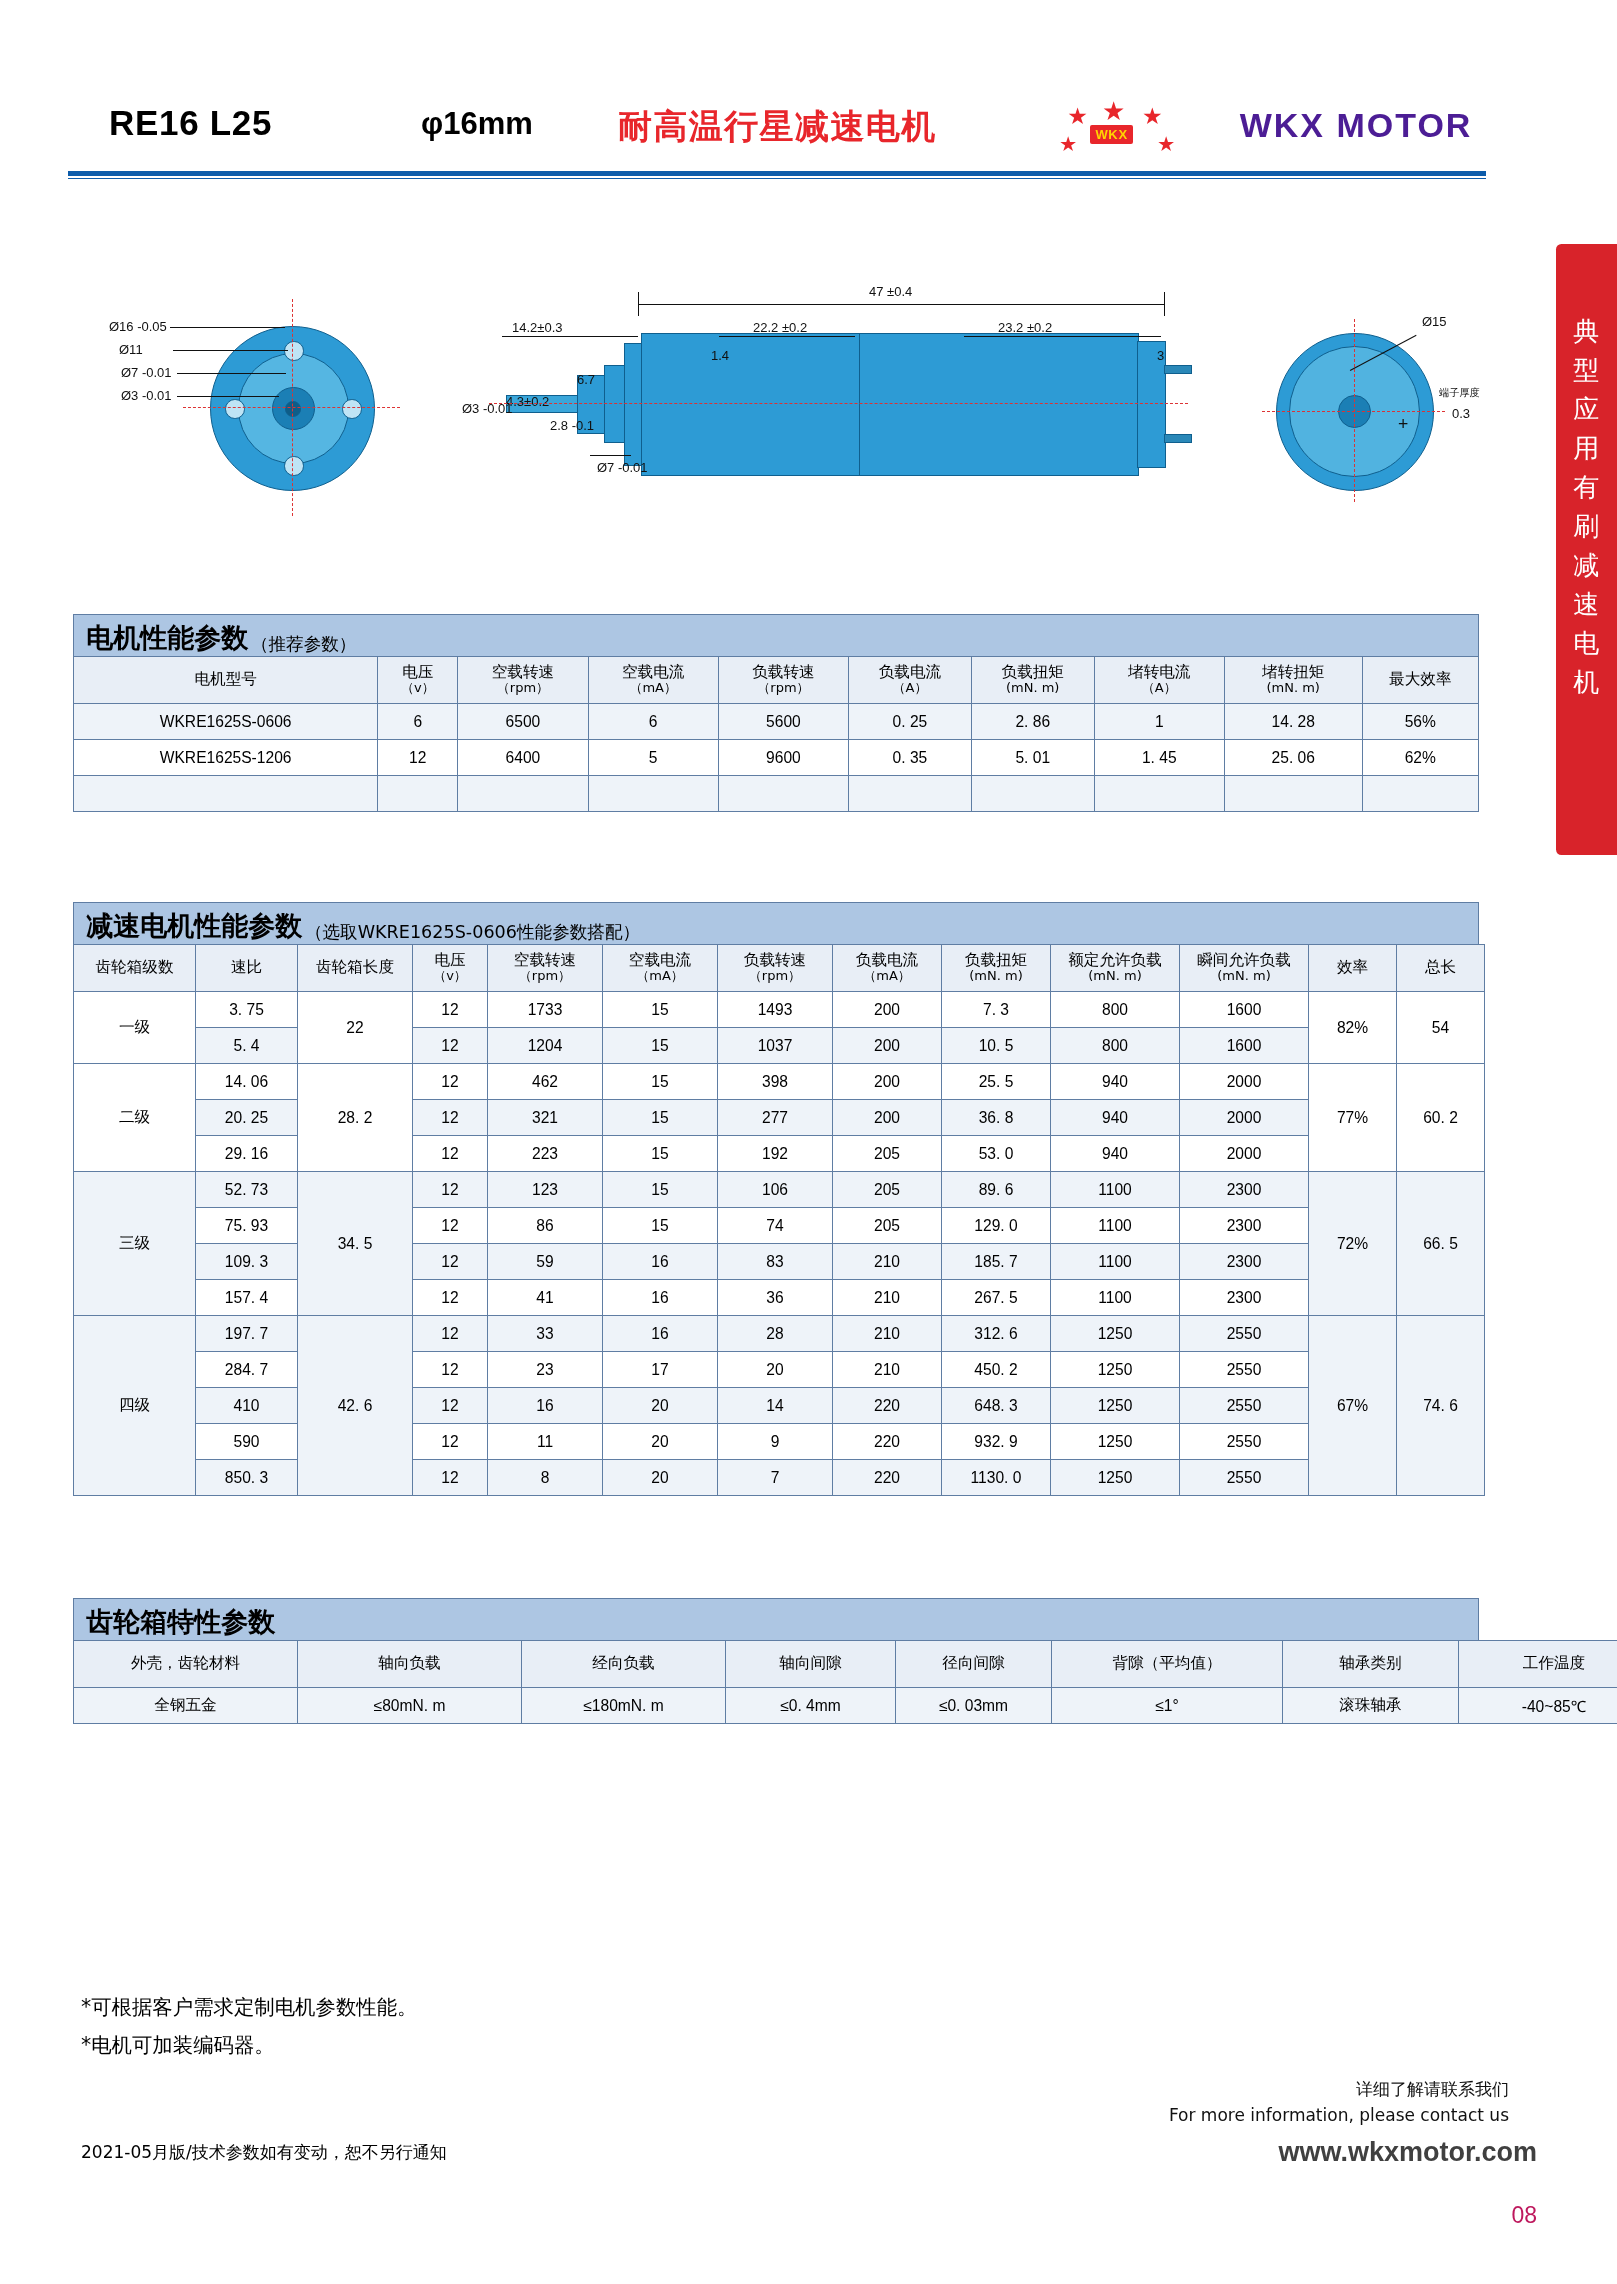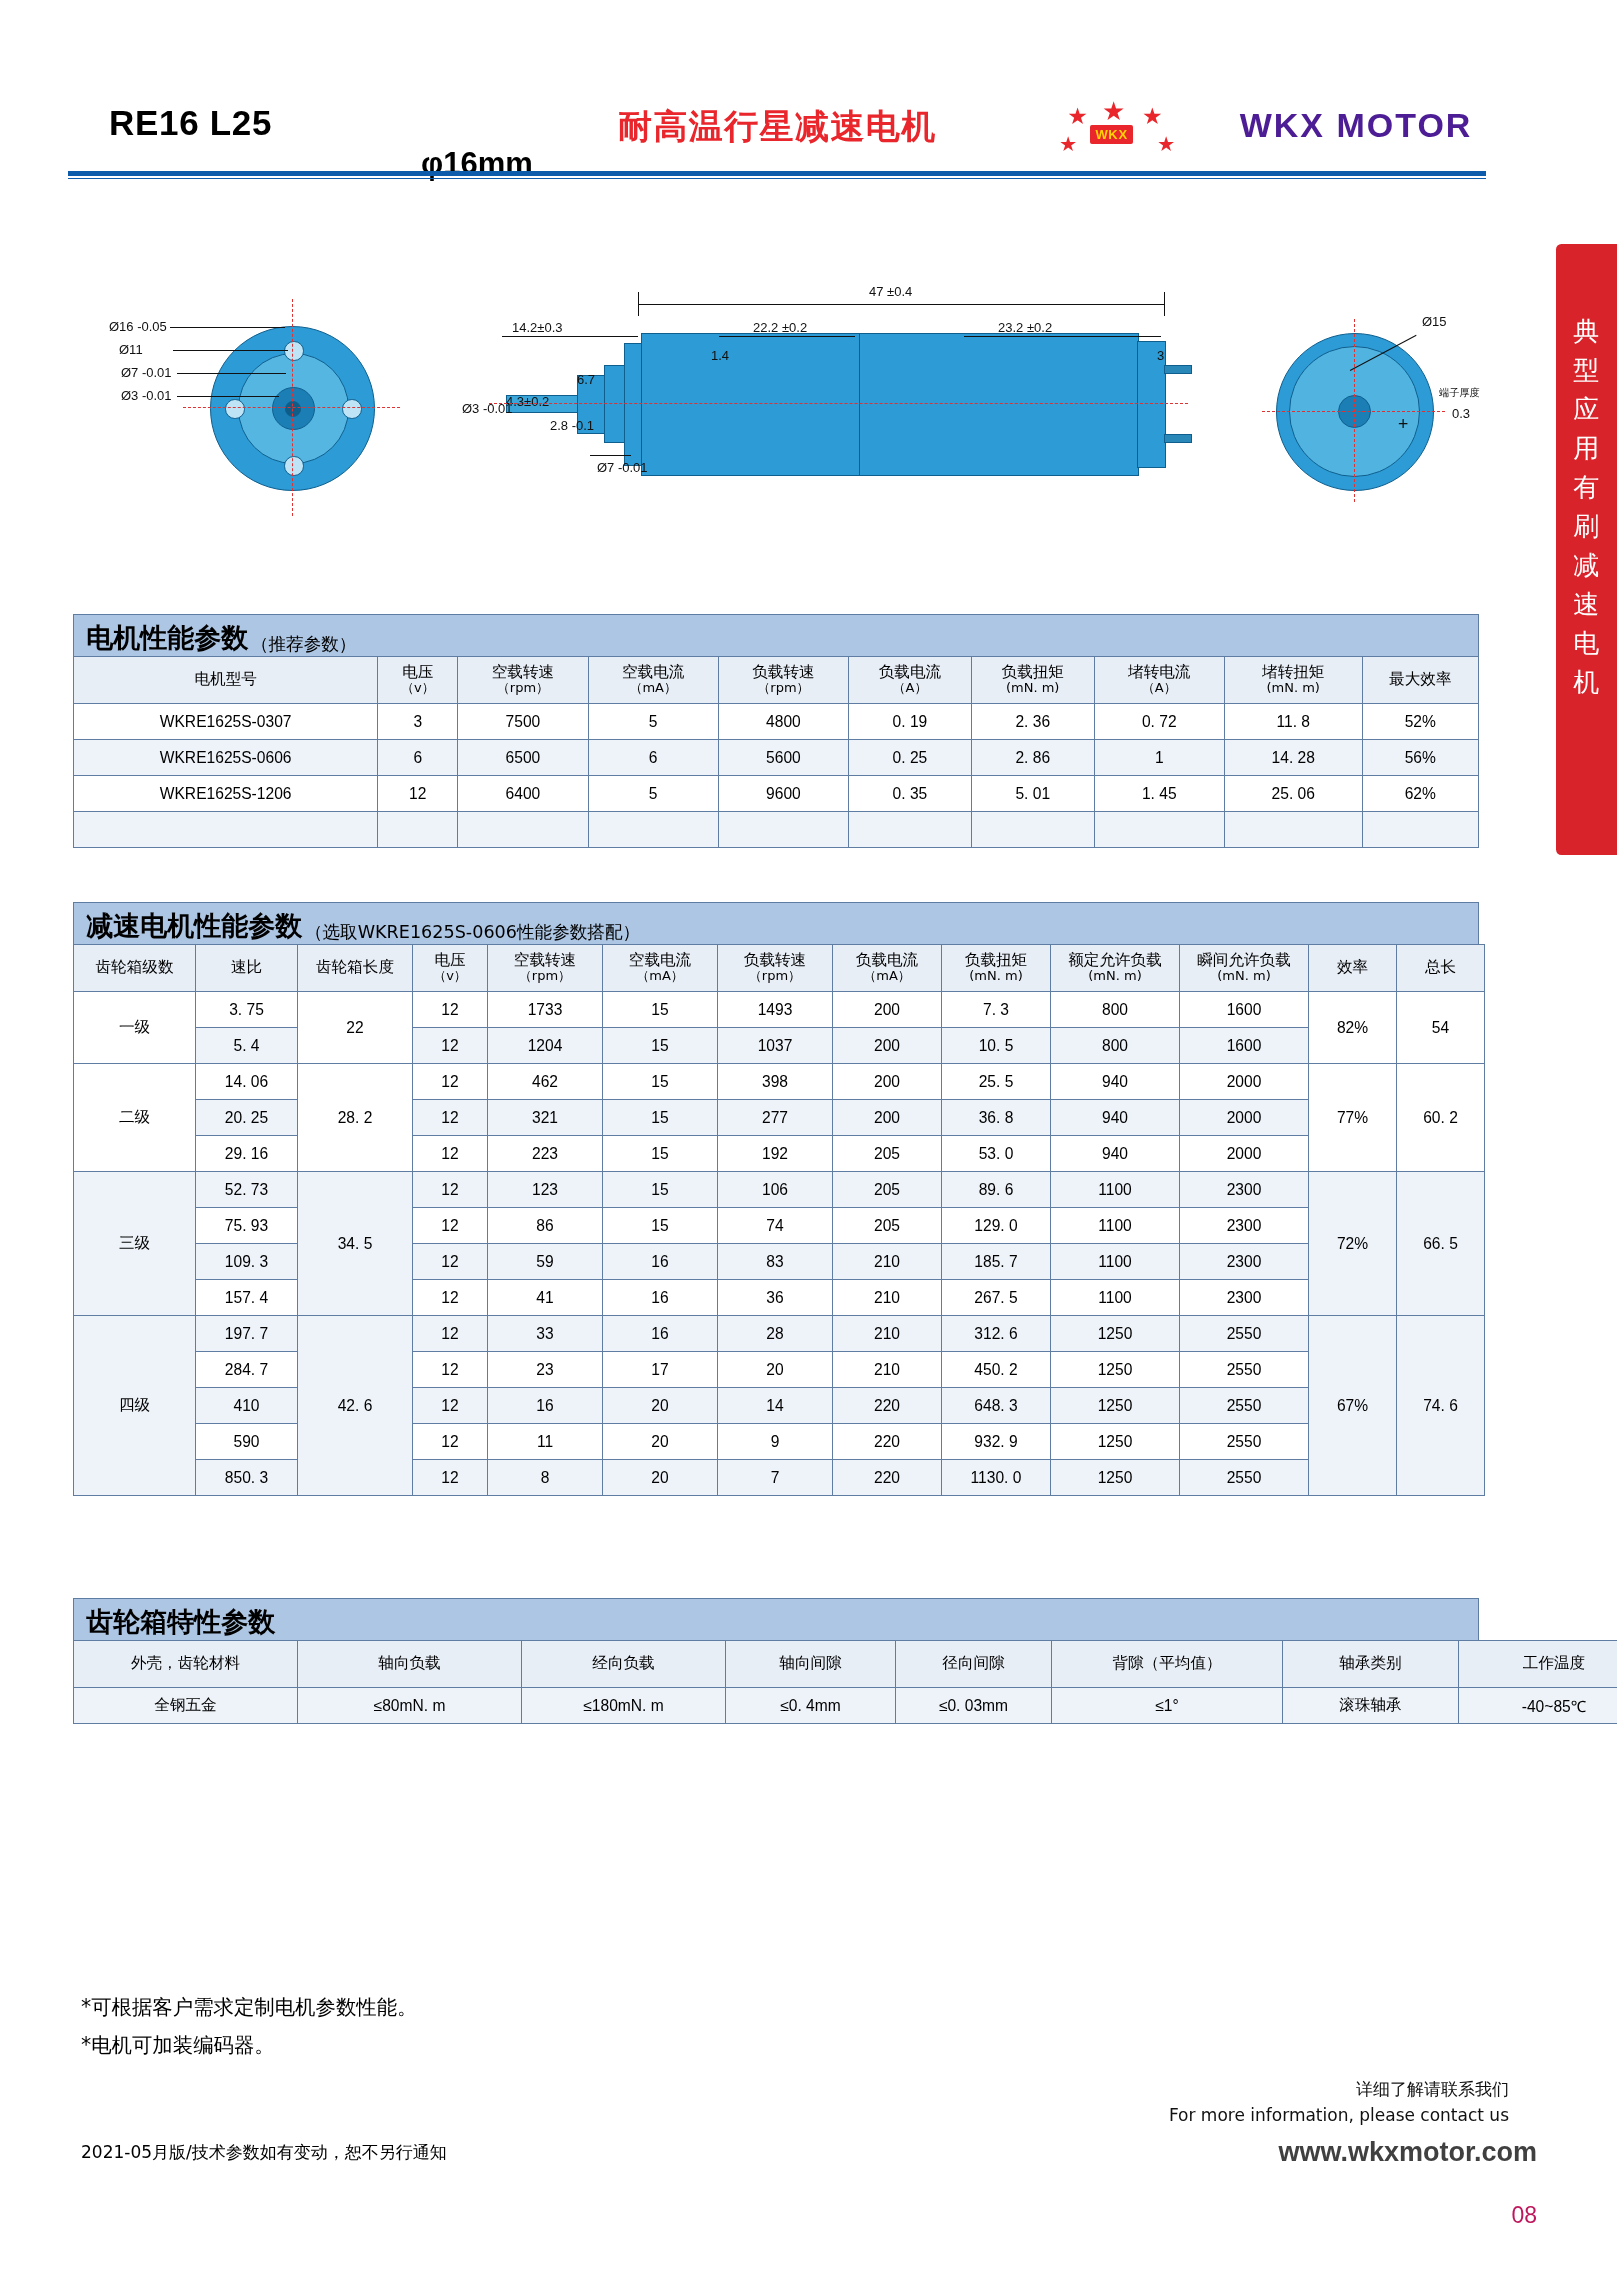--- a/index.html
+++ b/index.html
@@ -38,21 +38,20 @@
     font-weight: bold;
     letter-spacing: 0.7px;
     font-family: "Liberation Sans", sans-serif;
   }
   .hdr-dia {
     position: absolute;
     left: 353px;
     top: 17.6px;
     font-size: 31px;
     font-weight: bold;
-    margin-top: 40px;
   }
   .hdr-title {
     position: absolute;
     left: 550px;
     top: 16.3px;
     font-size: 34px;
     font-weight: bold;
     color: #e8262b;
     letter-spacing: 1.4px;
     font-family: "DejaVu Sans", sans-serif;
@@ -415,32 +414,20 @@
           <th><span class="cn">空载电流</span><span class="unit">（mA）</span></th>
           <th><span class="cn">负载转速</span><span class="unit">（rpm）</span></th>
           <th><span class="cn">负载电流</span><span class="unit">（A）</span></th>
           <th><span class="cn">负载扭矩</span><span class="unit">(mN. m)</span></th>
           <th><span class="cn">堵转电流</span><span class="unit">（A）</span></th>
           <th><span class="cn">堵转扭矩</span><span class="unit">(mN. m)</span></th>
           <th><span class="cn">最大效率</span></th>
         </tr>
       </thead>
       <tbody>
-        <tr>
-          <td>WKRE1625S-0307</td>
-          <td>3</td>
-          <td>7500</td>
-          <td>5</td>
-          <td>4800</td>
-          <td>0. 19</td>
-          <td>2. 36</td>
-          <td>0. 72</td>
-          <td>11. 8</td>
-          <td>52%</td>
-        </tr>
         <tr class="alt">
           <td>WKRE1625S-0606</td>
           <td>6</td>
           <td>6500</td>
           <td>6</td>
           <td>5600</td>
           <td>0. 25</td>
           <td>2. 86</td>
           <td>1</td>
           <td>14. 28</td>

